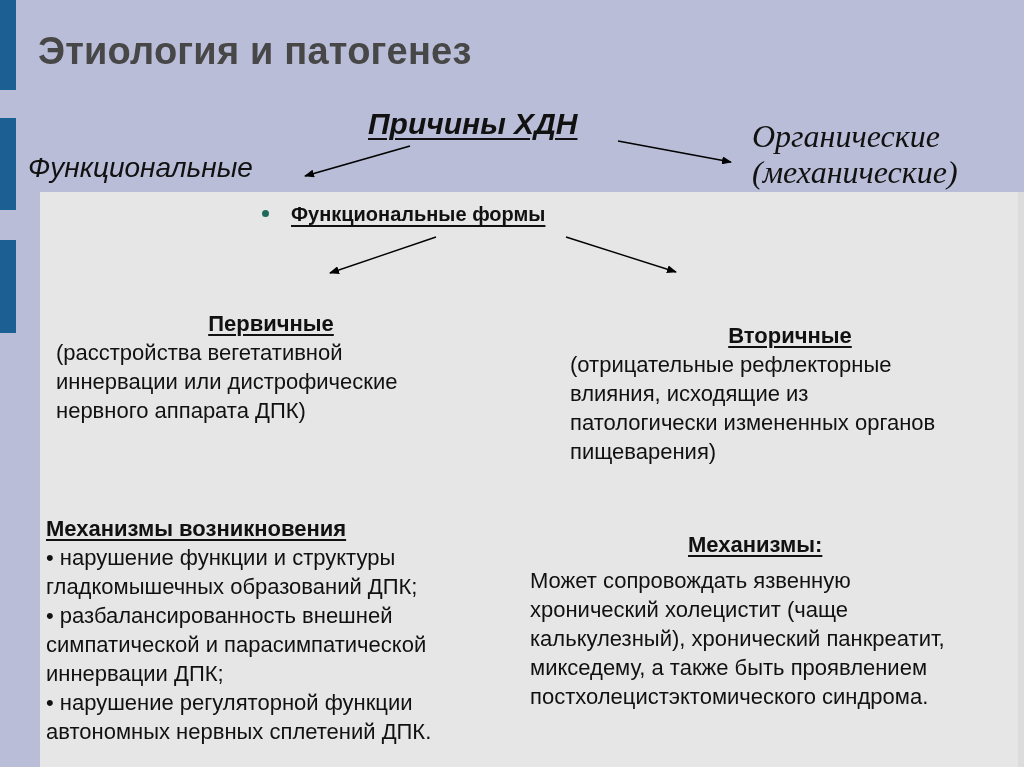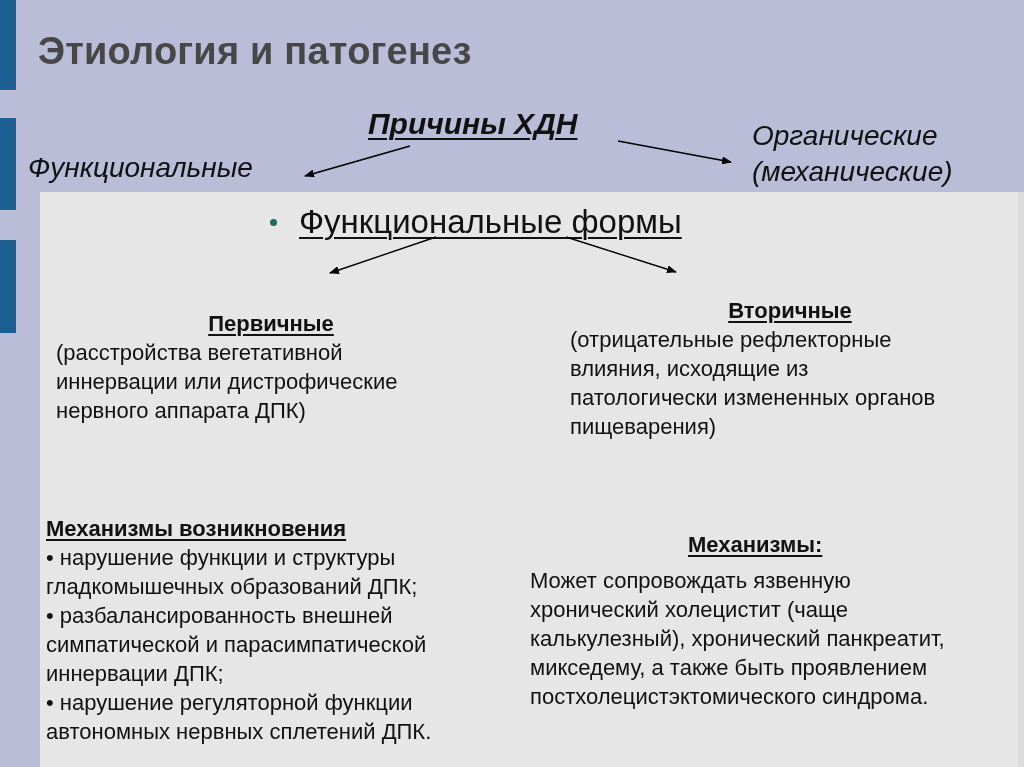--- a/index.html
+++ b/index.html
@@ -8,29 +8,29 @@
     background:#b9bdd8;
     font-family:"Liberation Sans", "DejaVu Sans", sans-serif;
     color:#111;
   }
   .bar { position:absolute; left:0; width:16px; background:#1b5f93; }
   .panel { position:absolute; left:40px; top:192px; width:978px; height:575px; background:#e6e6e6; }
   .panel-edge { position:absolute; left:1018px; top:192px; width:6px; height:575px; background:#dcdcdc; }
   .title { position:absolute; left:38px; top:14px; font-size:38px; font-weight:bold; color:#474747; letter-spacing:0.2px;margin-top:16px; }
   .causes { position:absolute; left:368px; top:107px; font-size:30px; font-weight:bold; font-style:italic; text-decoration:underline; text-decoration-thickness:2px; text-underline-offset:4px; }
   .func-label { position:absolute; left:28px; top:152px; font-size:28px; font-style:italic; }
-  .org-label { position:absolute; left:752px; top:118px; font-size:28px; font-style:italic; line-height:36px; }
-  .forms { position:absolute; left:270px; top:203px; font-size:33px; font-weight:normal; }
+  .org-label { position:absolute; left:752px; top:118px; font-size:32px; font-style:italic; line-height:36px;font-family:Liberation Serif, serif; }
+  .forms { position:absolute; left:262px; top:203px; font-size:20px; font-weight:bold; }
   .forms .dot { display:inline-block; width:7px; height:7px; border-radius:50%; background:#1e6b5c; margin-right:22px; vertical-align:middle; position:relative; top:-2px; }
   .forms .txt { text-decoration:underline; text-decoration-thickness:2px; text-underline-offset:4px; }
   .block { position:absolute; font-size:22px; line-height:29px; }
   .head-u { font-weight:bold; text-decoration:underline; text-decoration-thickness:2px; text-underline-offset:3px;margin-top:20px; }
   .primary { left:56px; top:289px; width:430px; }
   .primary .head-u { display:block; text-align:center; padding-left:0; }
-  .secondary { left:570px; top:276px; width:440px; }
+  .secondary { left:570px; top:301px; width:440px; }
   .secondary .head-u { display:block; text-align:center; }
   .mech-left { left:46px; top:514px; width:480px; }
   .mech-right-head { position:absolute; left:688px; top:512px; font-size:22px; }
   .mech-right { position:absolute; left:530px; top:566px; width:486px; font-size:22px; line-height:29px; text-align:left; }
   svg.arrows { position:absolute; left:0; top:0; width:1024px; height:767px; pointer-events:none; }
 </style>
 </head>
 <body>
 
 <div class="bar" style="top:0;height:90px;"></div>

